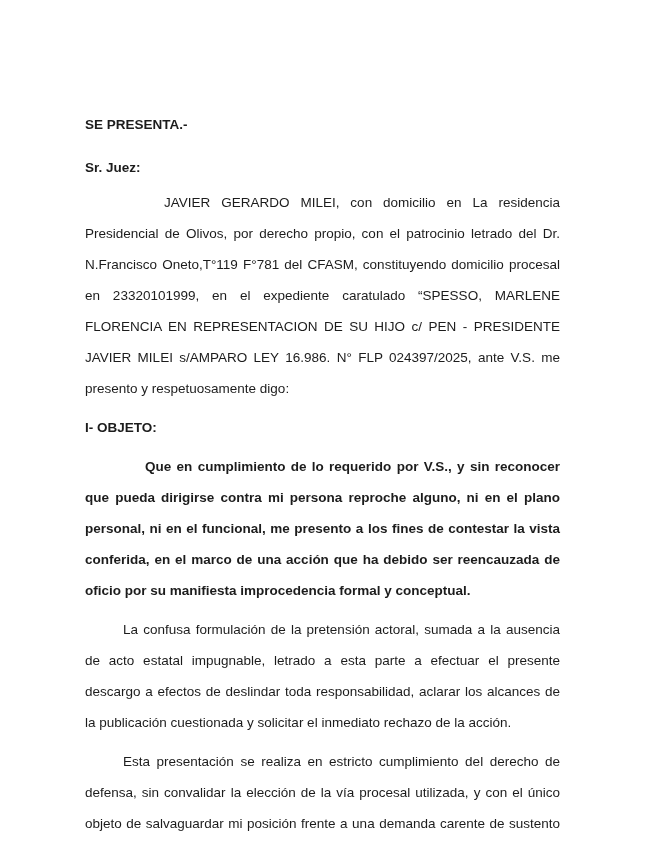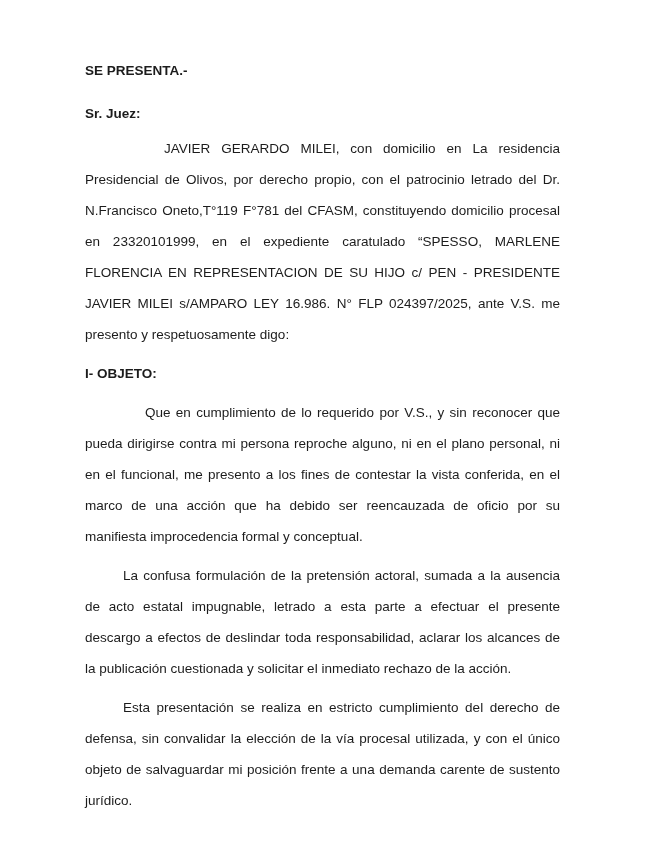--- a/index.html
+++ b/index.html
@@ -6,41 +6,41 @@
     margin: 0;
     padding: 0;
     background: #ffffff;
   }
   .page {
     position: relative;
     box-sizing: border-box;
     width: 646px;
     height: 849px;
     background: #ffffff;
-    padding: 55px 86px 0 85px;
+    padding: 109px 86px 0 85px;
     overflow: hidden;
     font-family: "Liberation Sans", sans-serif;
     font-size: 13.5px;
     line-height: 31px;
     color: #1c1c1c;
   }
   .doc p {
     margin: 0 0 8px 0;
     text-align: justify;
   }
   .doc .heading,
   .doc .salutation,
   .doc .section-heading {
     font-weight: bold;
     text-align: left;
   }
   .doc .salutation { margin-bottom: 4px; margin-top: 12px; }
   .doc .section-heading { }
   .indent-xl { text-indent: 79px; }
-  .indent-lg { text-indent: 60px; }
+  .indent-lg { text-indent: 60px; font-weight: bold; }
   .indent-md { text-indent: 38px; }
   .b { font-weight: normal; }
 </style>
 </head>
 <body>
 
 <div class="page">
   <div class="doc">
 
     <p class="heading">SE PRESENTA.-</p>

